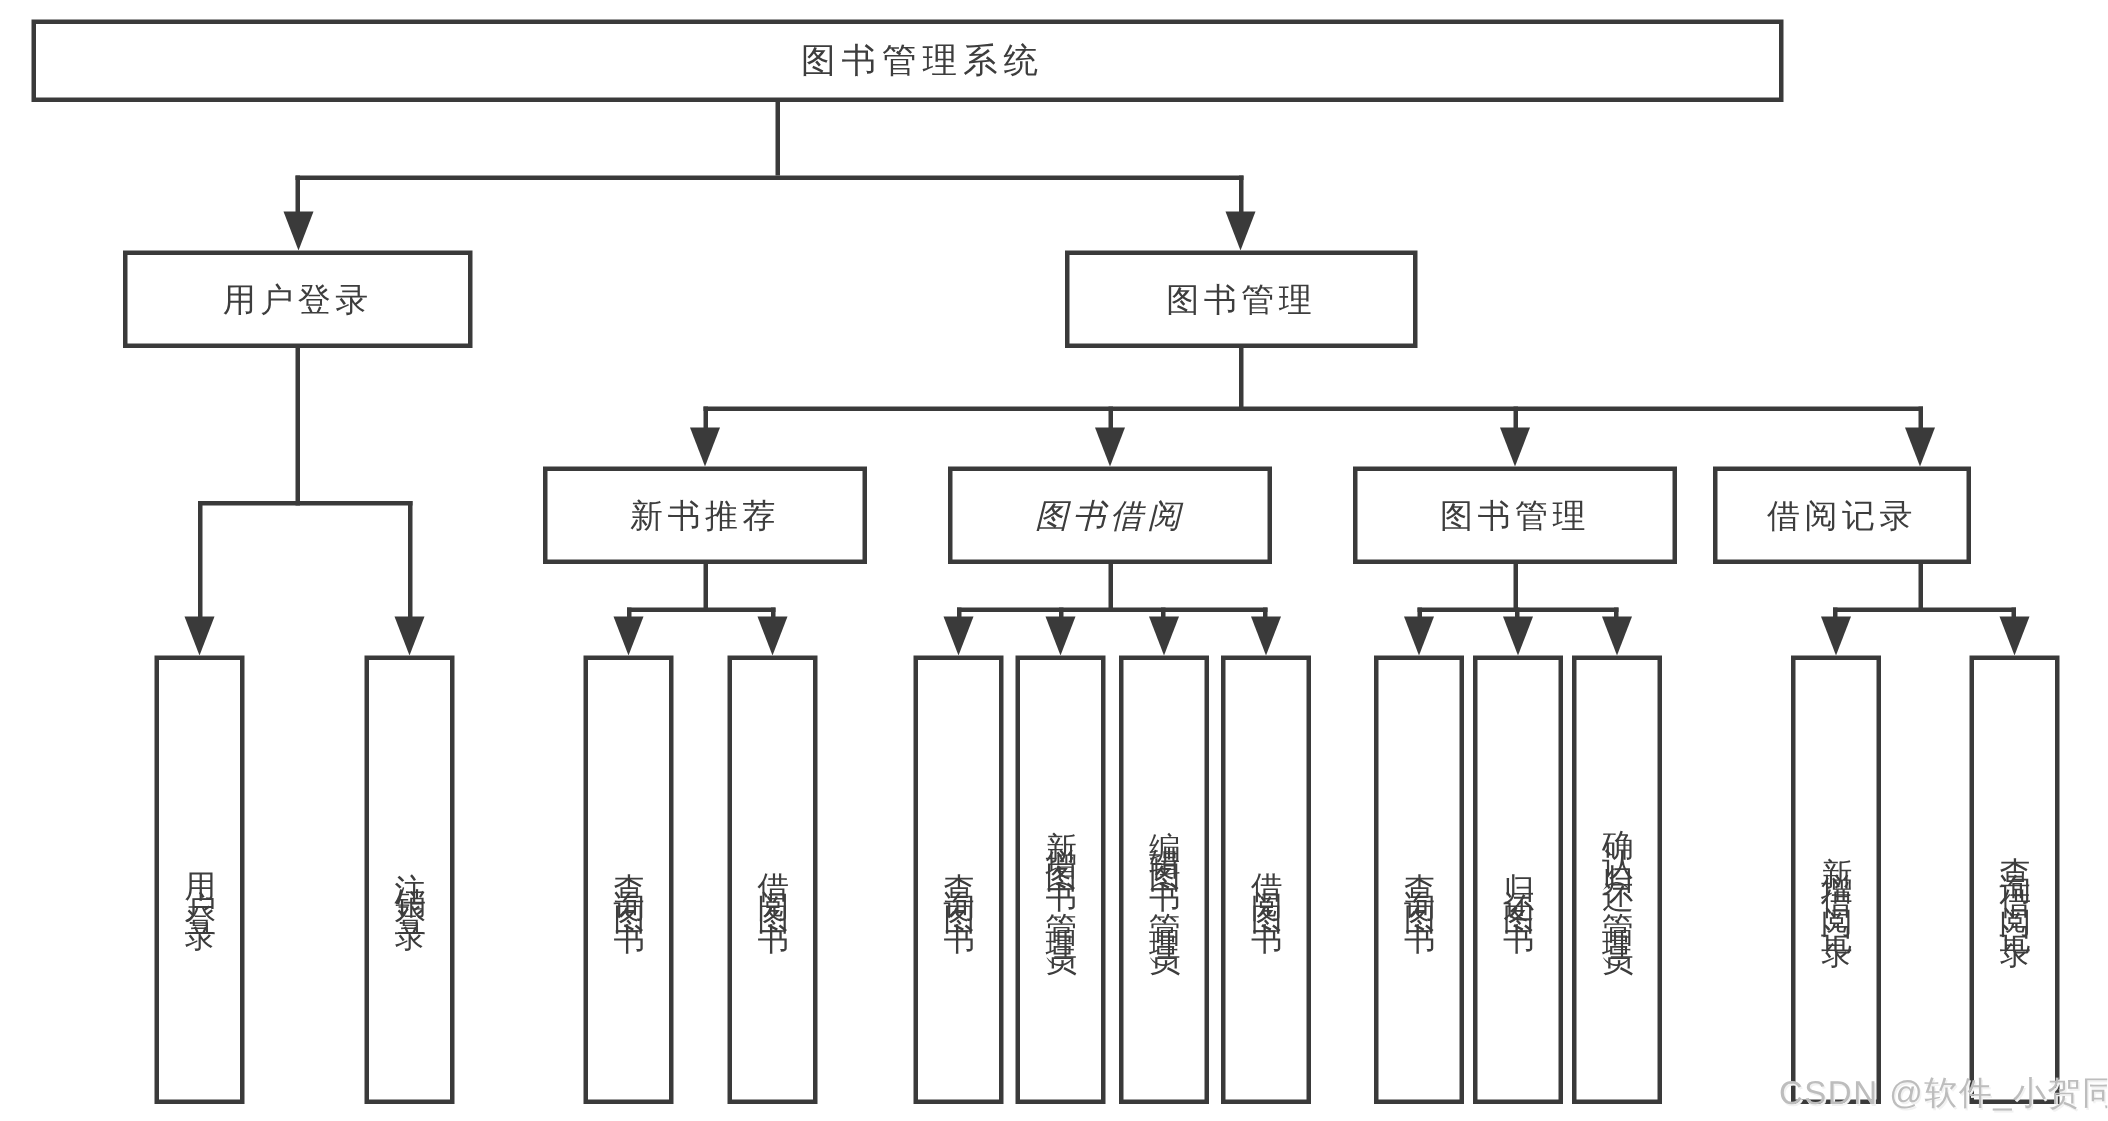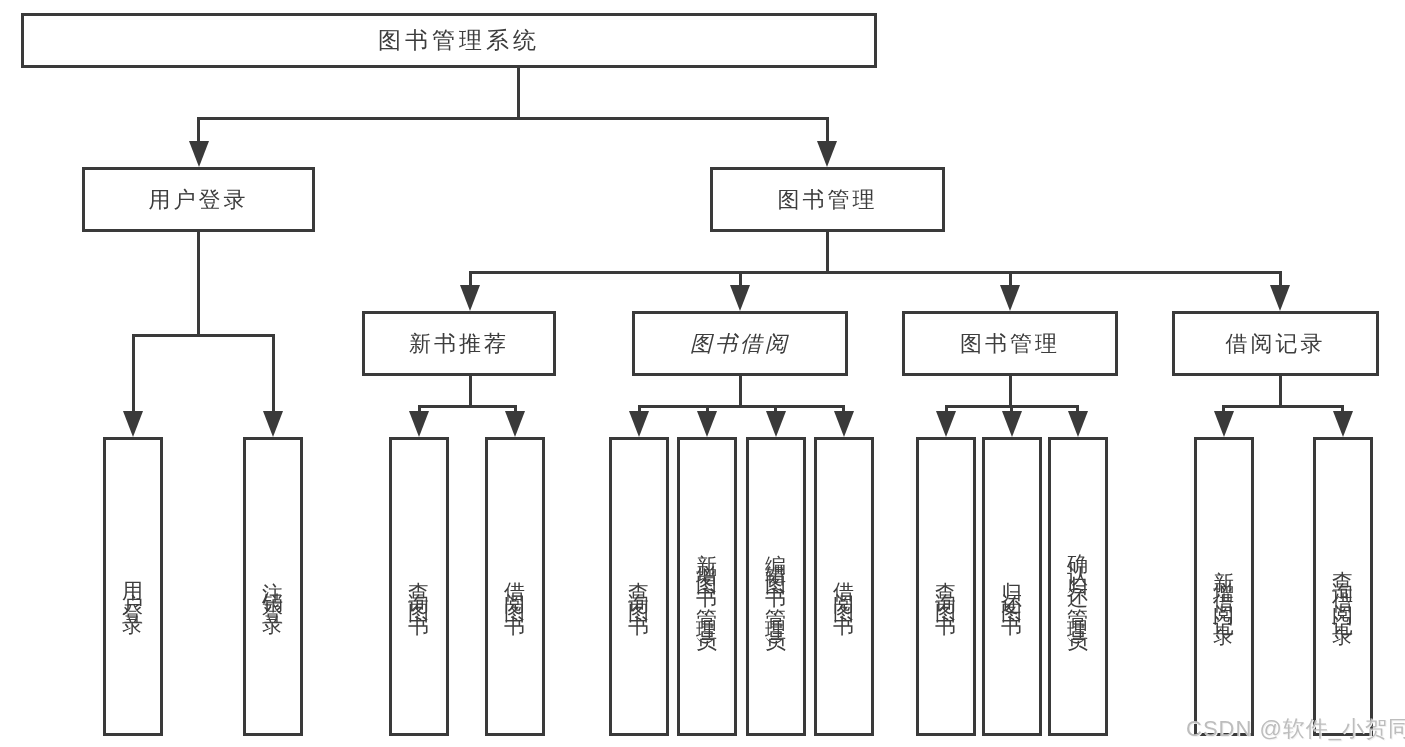--- a/index.html
+++ b/index.html
@@ -68,21 +68,21 @@
     white-space: nowrap;
     z-index: 5;
     text-shadow: 1px 1px 0 #f2f2f2;
   }
 </style>
 </head>
 <body>
 
 <div class="canvas">
 
-  <div class="node root" style="left:21px; top:13px; width:856px; height:55px;padding-left:20px;">
+  <div class="node root" style="left:21px; top:13px; width:1168px; height:55px;padding-left:20px;">
     <span>图书管理系统</span>
   </div>
 
   <div class="vline" style="left:517px; top:68px; height:49px;"></div>
   <div class="hline" style="left:197px; top:117px; width:632px;"></div>
   <div class="vline" style="left:197px; top:117px; height:32px;"></div>
   <div class="vline" style="left:826px; top:117px; height:32px;"></div>
   <div class="arrow" style="left:189px; top:141px;"></div>
   <div class="arrow" style="left:817px; top:141px;"></div>
 
@@ -104,30 +104,30 @@
   <div class="hline" style="left:469px; top:271px; width:813px;"></div>
   <div class="vline" style="left:469px; top:271px; height:20px;"></div>
   <div class="vline" style="left:739px; top:271px; height:20px;"></div>
   <div class="vline" style="left:1009px; top:271px; height:20px;"></div>
   <div class="vline" style="left:1279px; top:271px; height:20px;"></div>
   <div class="arrow" style="left:460px; top:285px;"></div>
   <div class="arrow" style="left:730px; top:285px;"></div>
   <div class="arrow" style="left:1000px; top:285px;"></div>
   <div class="arrow" style="left:1270px; top:285px;"></div>
 
-  <div class="node" style="left:362px; top:311px; width:194px; height:65px;">
+  <div class="node" style="left:362px; top:311px; width:216px; height:65px;">
     <span>新书推荐</span>
   </div>
   <div class="node" style="left:632px; top:311px; width:216px; height:65px;font-style:italic;">
     <span>图书借阅</span>
   </div>
   <div class="node" style="left:902px; top:311px; width:216px; height:65px;">
     <span>图书管理</span>
   </div>
-  <div class="node" style="left:1172px; top:311px; width:207px; height:65px;">
+  <div class="node" style="left:1142px; top:311px; width:172px; height:65px;">
     <span>借阅记录</span>
   </div>
 
   <div class="vline" style="left:469px; top:376px; height:32px;"></div>
   <div class="hline" style="left:418px; top:405px; width:99px;"></div>
   <div class="vline" style="left:418px; top:405px; height:14px;"></div>
   <div class="vline" style="left:514px; top:405px; height:14px;"></div>
   <div class="arrow" style="left:409px; top:411px;"></div>
   <div class="arrow" style="left:505px; top:411px;"></div>
 

